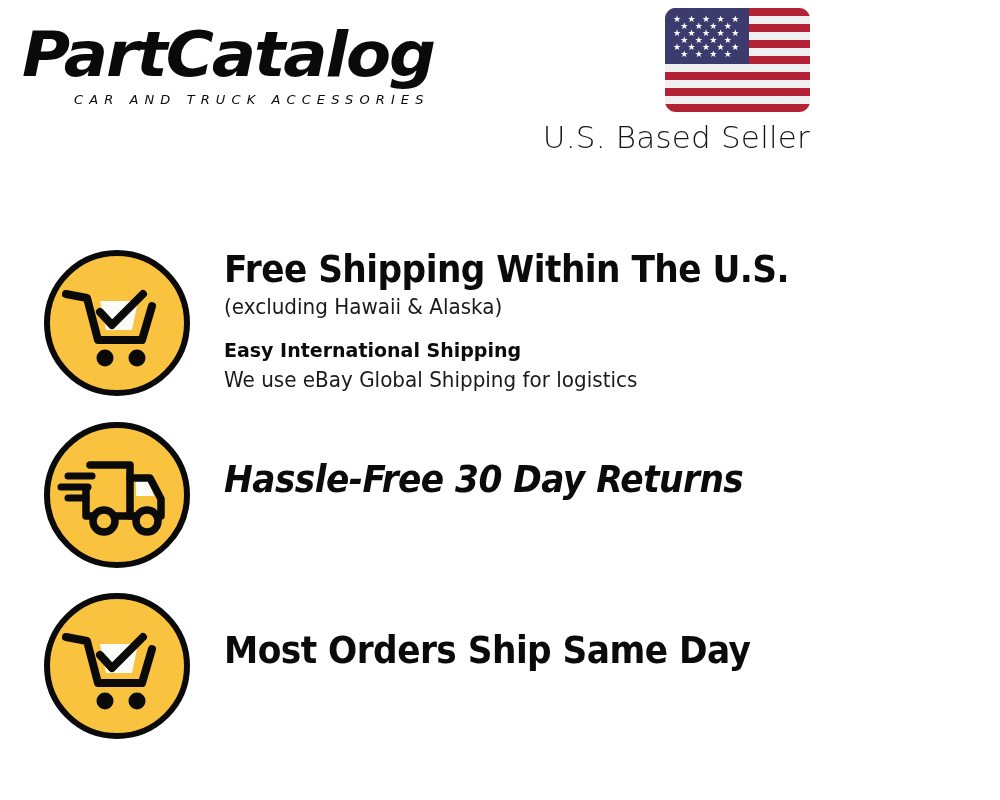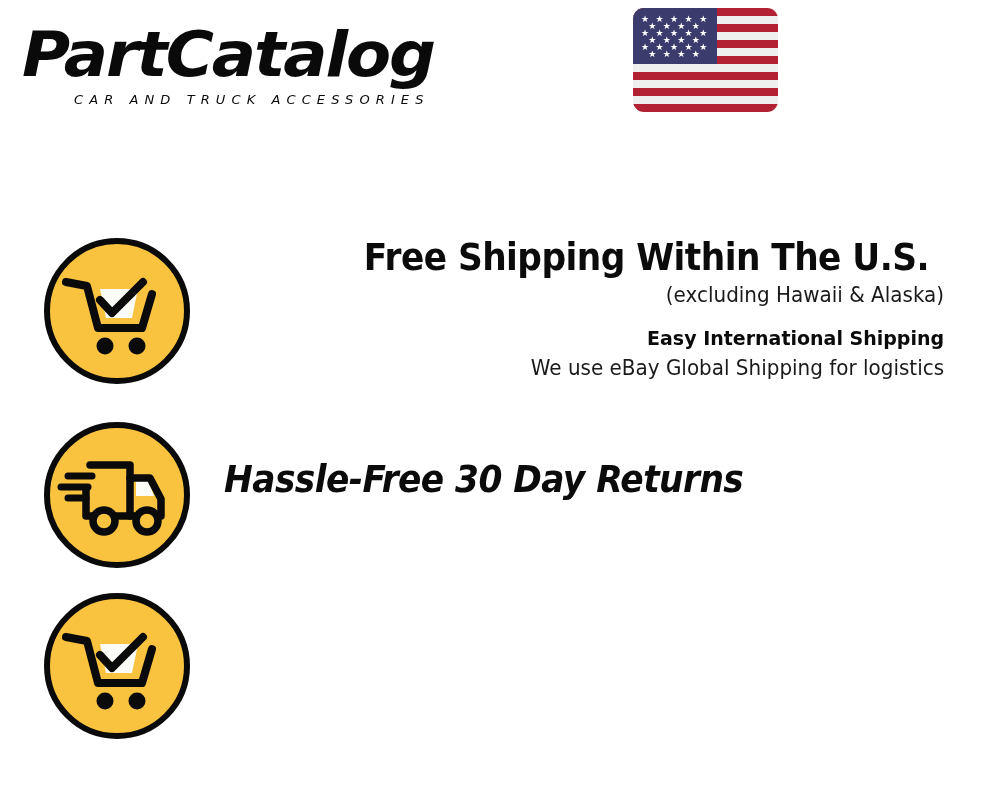--- a/index.html
+++ b/index.html
@@ -16,20 +16,21 @@
     color: #111111;
   }
 
   
   #header {
     position: absolute;
     left: 0;
     top: 0;
     width: 792px;
     height: 170px;
+    padding-left: 32px;
   }
 
   #brand-logo {
     position: absolute;
     left: 22px;
     top: 22px;
     width: 470px;
     height: 95px;
   }
   #brand-wordmark {
@@ -118,21 +119,21 @@
     top: 230px;
     width: 1000px;
   }
   .feature-row {
     position: absolute;
     left: 42px;
     width: 940px;
     display: flex;
     align-items: flex-start;
   }
-  #feature-row-0 { top: 6px; text-align: right; }
+  #feature-row-0 { top: 18px; }
   #feature-row-1 { top: 190px; font-style: italic; }
   #feature-row-2 { top: 361px; }
 
   .feature-icon {
     flex: 0 0 auto;
     width: 150px;
     height: 150px;
     position: relative;
   }
   .icon-circle {
@@ -202,20 +203,21 @@
       <span class="flag-stripe" style="top:96px"></span>
       <span id="flag-canton">
         <span class="star-row" style="top:7px">★ ★ ★ ★ ★</span>
         <span class="star-row" style="top:14px">★ ★ ★ ★</span>
         <span class="star-row" style="top:21px">★ ★ ★ ★ ★</span>
         <span class="star-row" style="top:28px">★ ★ ★ ★</span>
         <span class="star-row" style="top:35px">★ ★ ★ ★ ★</span>
         <span class="star-row" style="top:42px">★ ★ ★ ★</span>
       </span>
     </span>
+    <span id="seller-label">U.S. Based Seller</span>
   </div>
 
 </div>
 
 <div id="features">
 
   <div class="feature-row" id="feature-row-0">
     <div class="feature-icon">
       <svg class="icon-circle" viewBox="0 0 150 150" xmlns="http://www.w3.org/2000/svg">
         <circle cx="75" cy="75" r="70" fill="#F9C23F" stroke="#0a0a0a" stroke-width="6"></circle>
@@ -257,15 +259,18 @@
     <div class="feature-icon">
       <svg class="icon-circle" viewBox="0 0 150 150" xmlns="http://www.w3.org/2000/svg">
         <circle cx="75" cy="75" r="70" fill="#F9C23F" stroke="#0a0a0a" stroke-width="6"></circle>
         <polygon points="58,53 96,53 90,82 64,82" fill="#fbfbf8"></polygon>
         <path d="M24 46 L45 50 L56 92 L100 92 L110 58" fill="none" stroke="#0a0a0a" stroke-width="8" stroke-linecap="round" stroke-linejoin="round"></path>
         <path d="M58 64 L70 77 L101 46" fill="none" stroke="#0a0a0a" stroke-width="8" stroke-linecap="round" stroke-linejoin="round"></path>
         <circle cx="63" cy="110" r="8.5" fill="#0a0a0a"></circle>
         <circle cx="95" cy="110" r="8.5" fill="#0a0a0a"></circle>
       </svg>
     </div>
+    <div class="feature-text row-title-centered">
+      <div class="feature-title">Most Orders Ship Same Day</div>
+    </div>
   </div>
 
 </div>
 
 </body></html>

